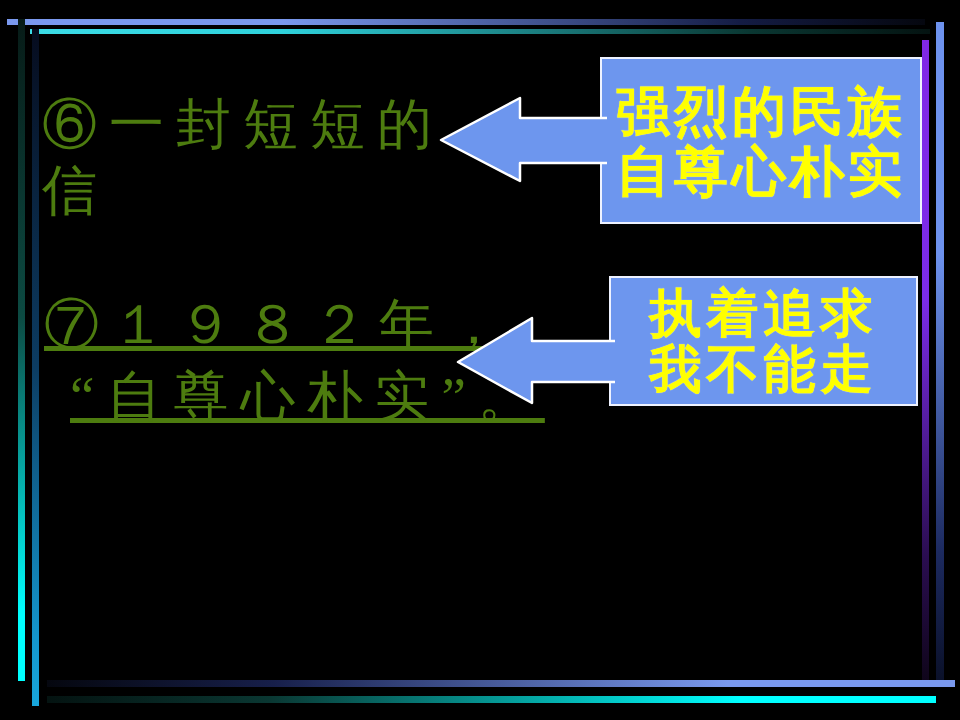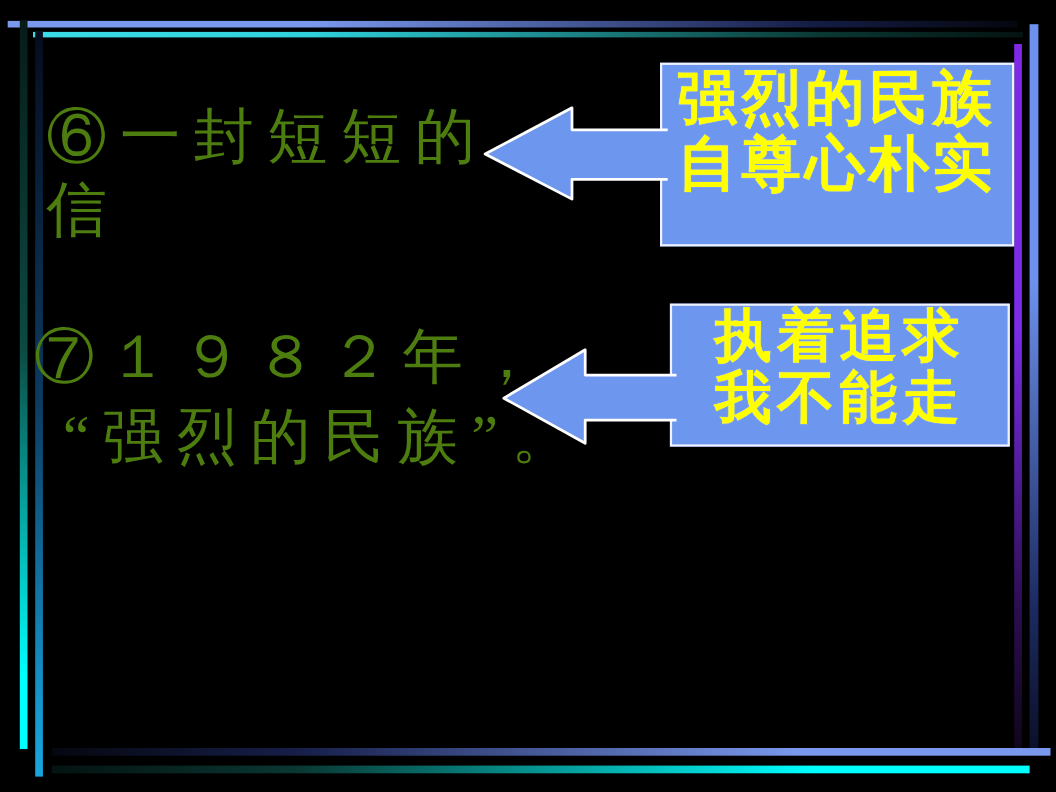--- a/index.html
+++ b/index.html
@@ -25,27 +25,27 @@
                background:linear-gradient(to bottom,#8028e6 0%,#7b2ce8 40%,#2a0d50 80%,#0e0518 100%);}
   .right-blue {left:936px;top:22px;  width:8px;  height:662px;
                background:linear-gradient(to bottom,#6d92ee 0%,#6d92ee 35%,#1c2a60 80%,#0a1028 100%);}
   
   .point{
     position:absolute;color:#4d7c0f;
     font-family:"Liberation Serif","DejaVu Serif",serif;
     font-size:55px;letter-spacing:12px;white-space:nowrap;
   }
   .point-6{left:42px;top:92px;line-height:66px;}
-  .point-7{left:31px;top:289px;line-height:72px;}
+  .point-7{left:44px;top:289px;line-height:72px;text-decoration:underline;}
   .point-7 .indent{margin-left:26px;}
   
   .callout{
     position:absolute;background:#6d96ee;border:2px solid #eef2ff;
     box-sizing:border-box;display:flex;flex-direction:column;
-    justify-content:flex-start;align-items:center;
+    justify-content:center;align-items:center;
     color:#ffff00;font-weight:bold;white-space:nowrap;
     text-shadow:0 0 1px rgba(255,255,255,.75);
   }
   .callout-1{left:600px;top:57px;width:322px;height:167px;
              font-size:54px;line-height:60px;letter-spacing:4px;}
   .callout-2{left:609px;top:276px;width:309px;height:130px;
              font-size:52px;line-height:56px;letter-spacing:5px;}
   .callout div{overflow:visible;}
   
   .arrow-svg{position:absolute;overflow:visible;}
@@ -66,21 +66,21 @@
   <div class="hline bottom-blue"></div>
   <div class="hline bottom-cyan"></div>
 
   <div class="point point-6">
     <div>⑥一封短短的</div>
     <div>信</div>
   </div>
 
   <div class="point point-7">
     <div>⑦１９８２年，</div>
-    <div class="indent">“强烈的民族”。</div>
+    <div class="indent">“自尊心朴实”。</div>
   </div>
 
   <div class="callout callout-1">
     <div>强烈的民族</div>
     <div>自尊心朴实</div>
   </div>
 
   <div class="callout callout-2">
     <div>执着追求</div>
     <div>我不能走</div>

